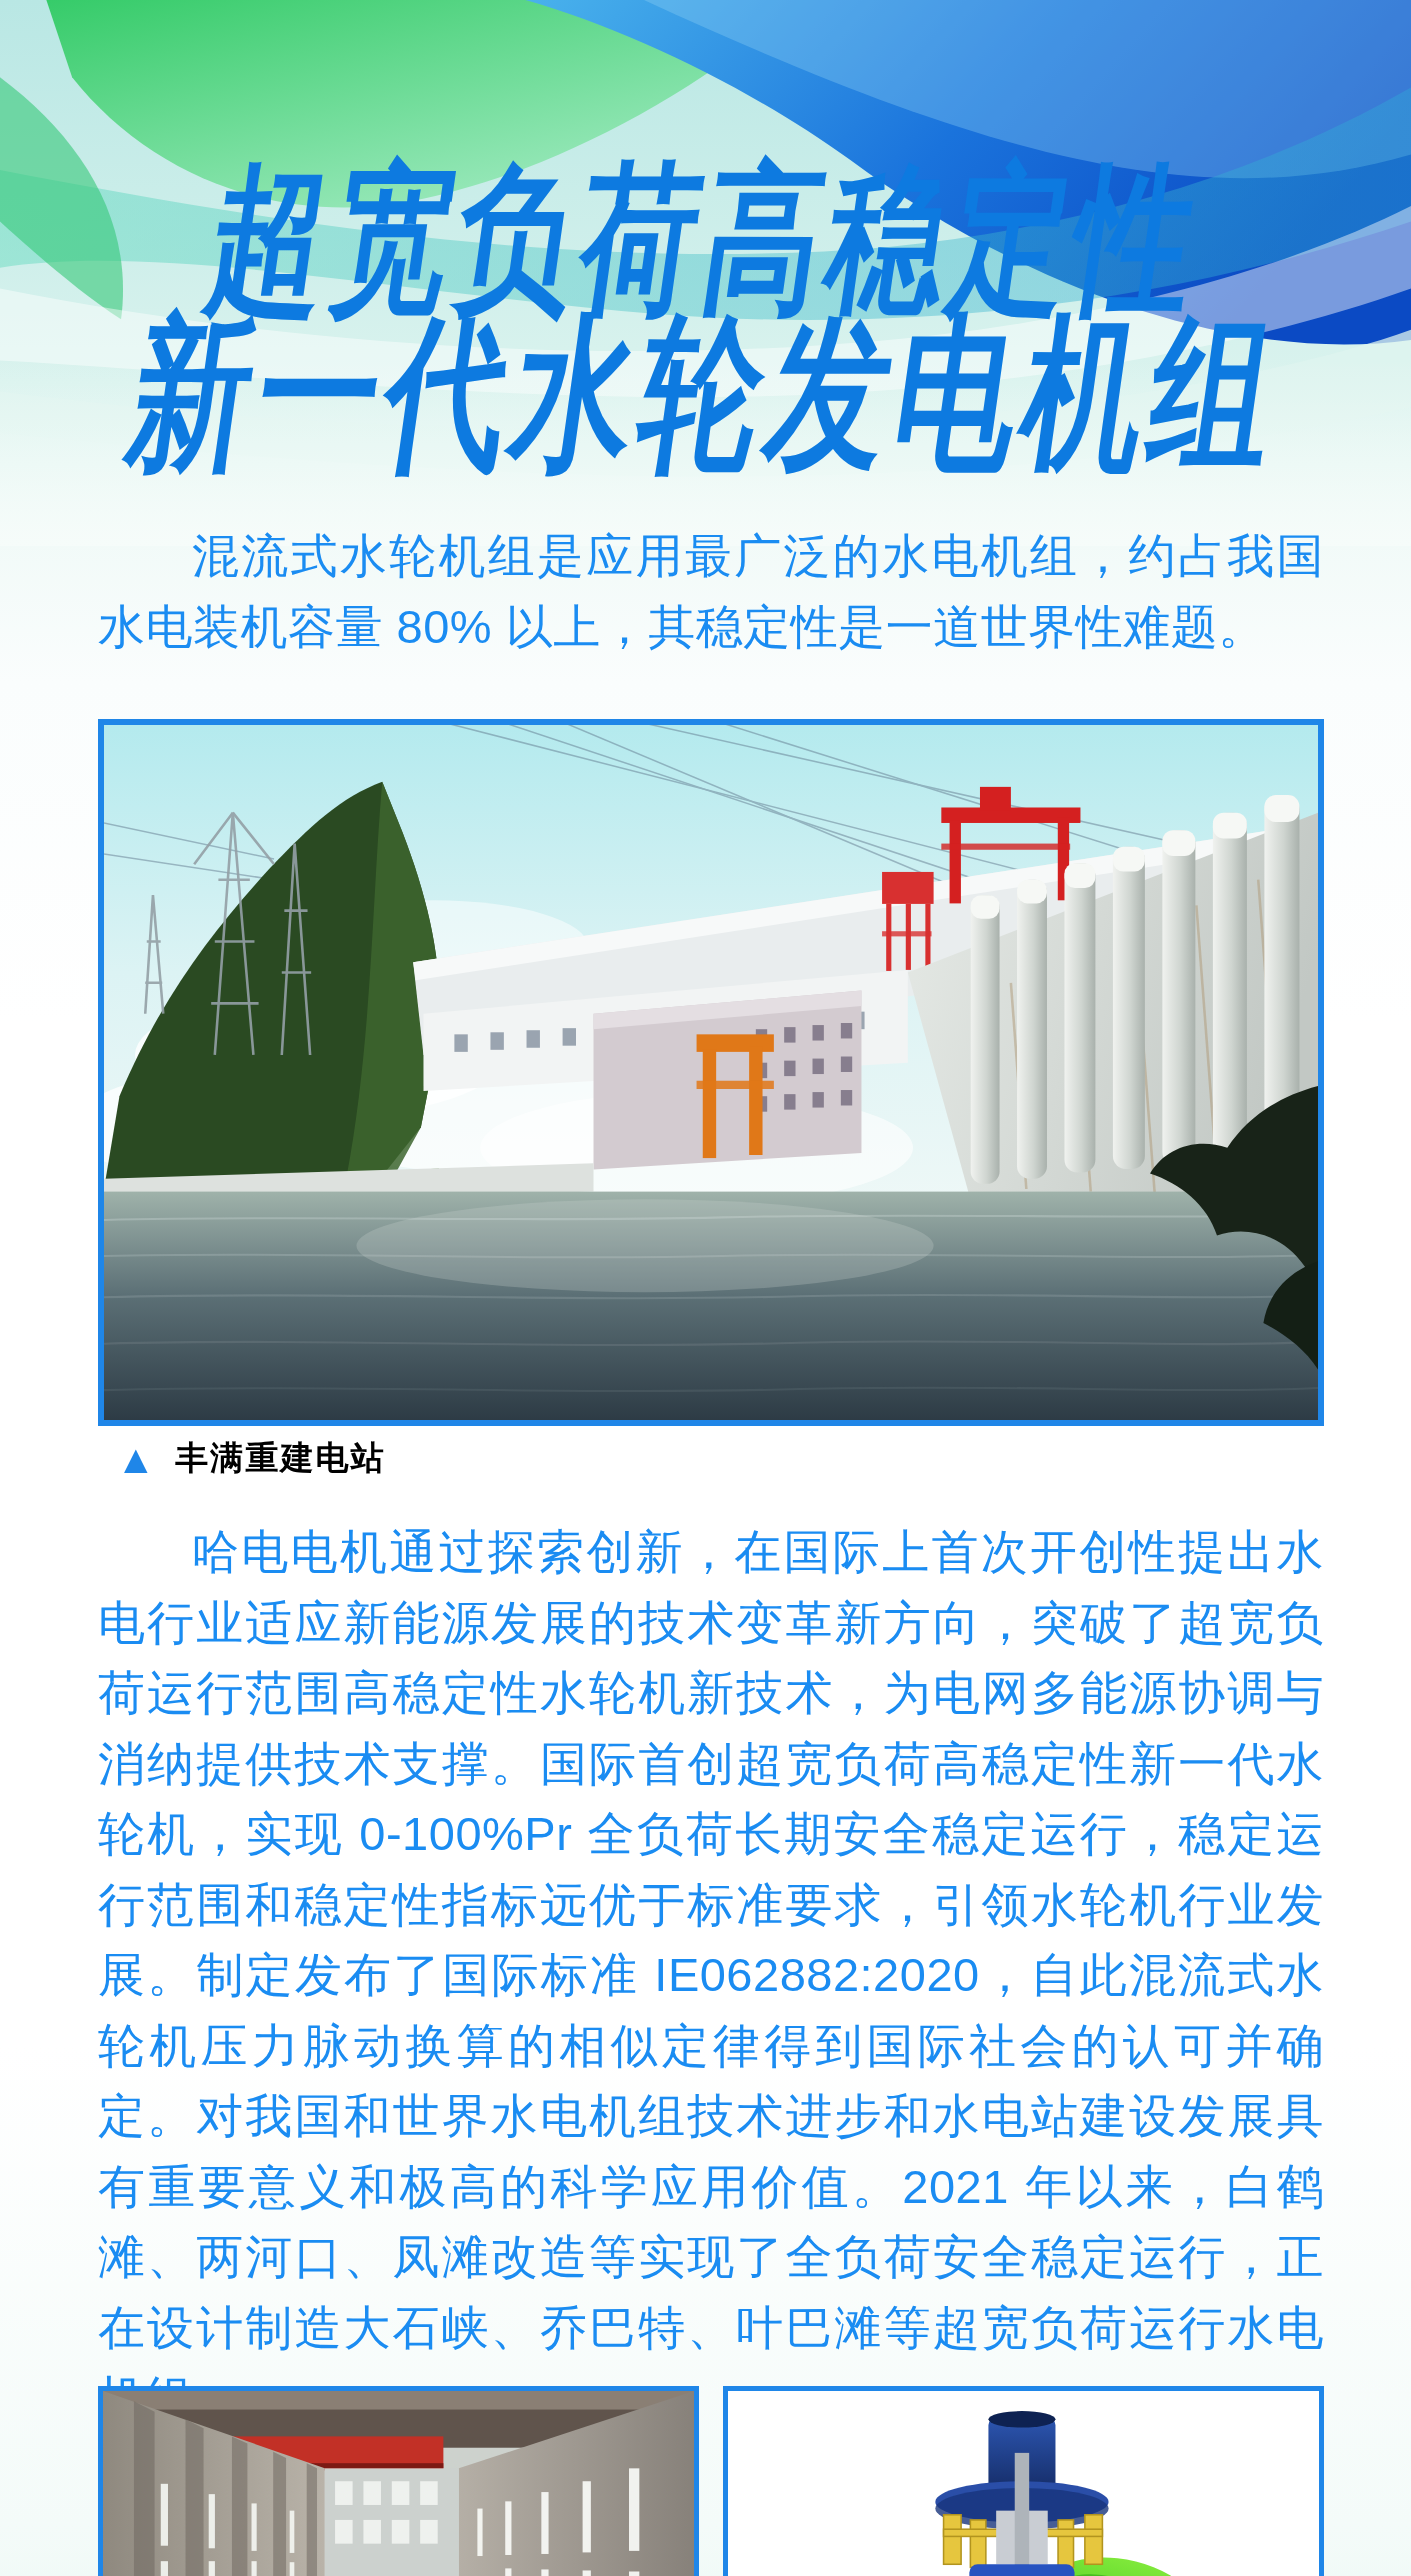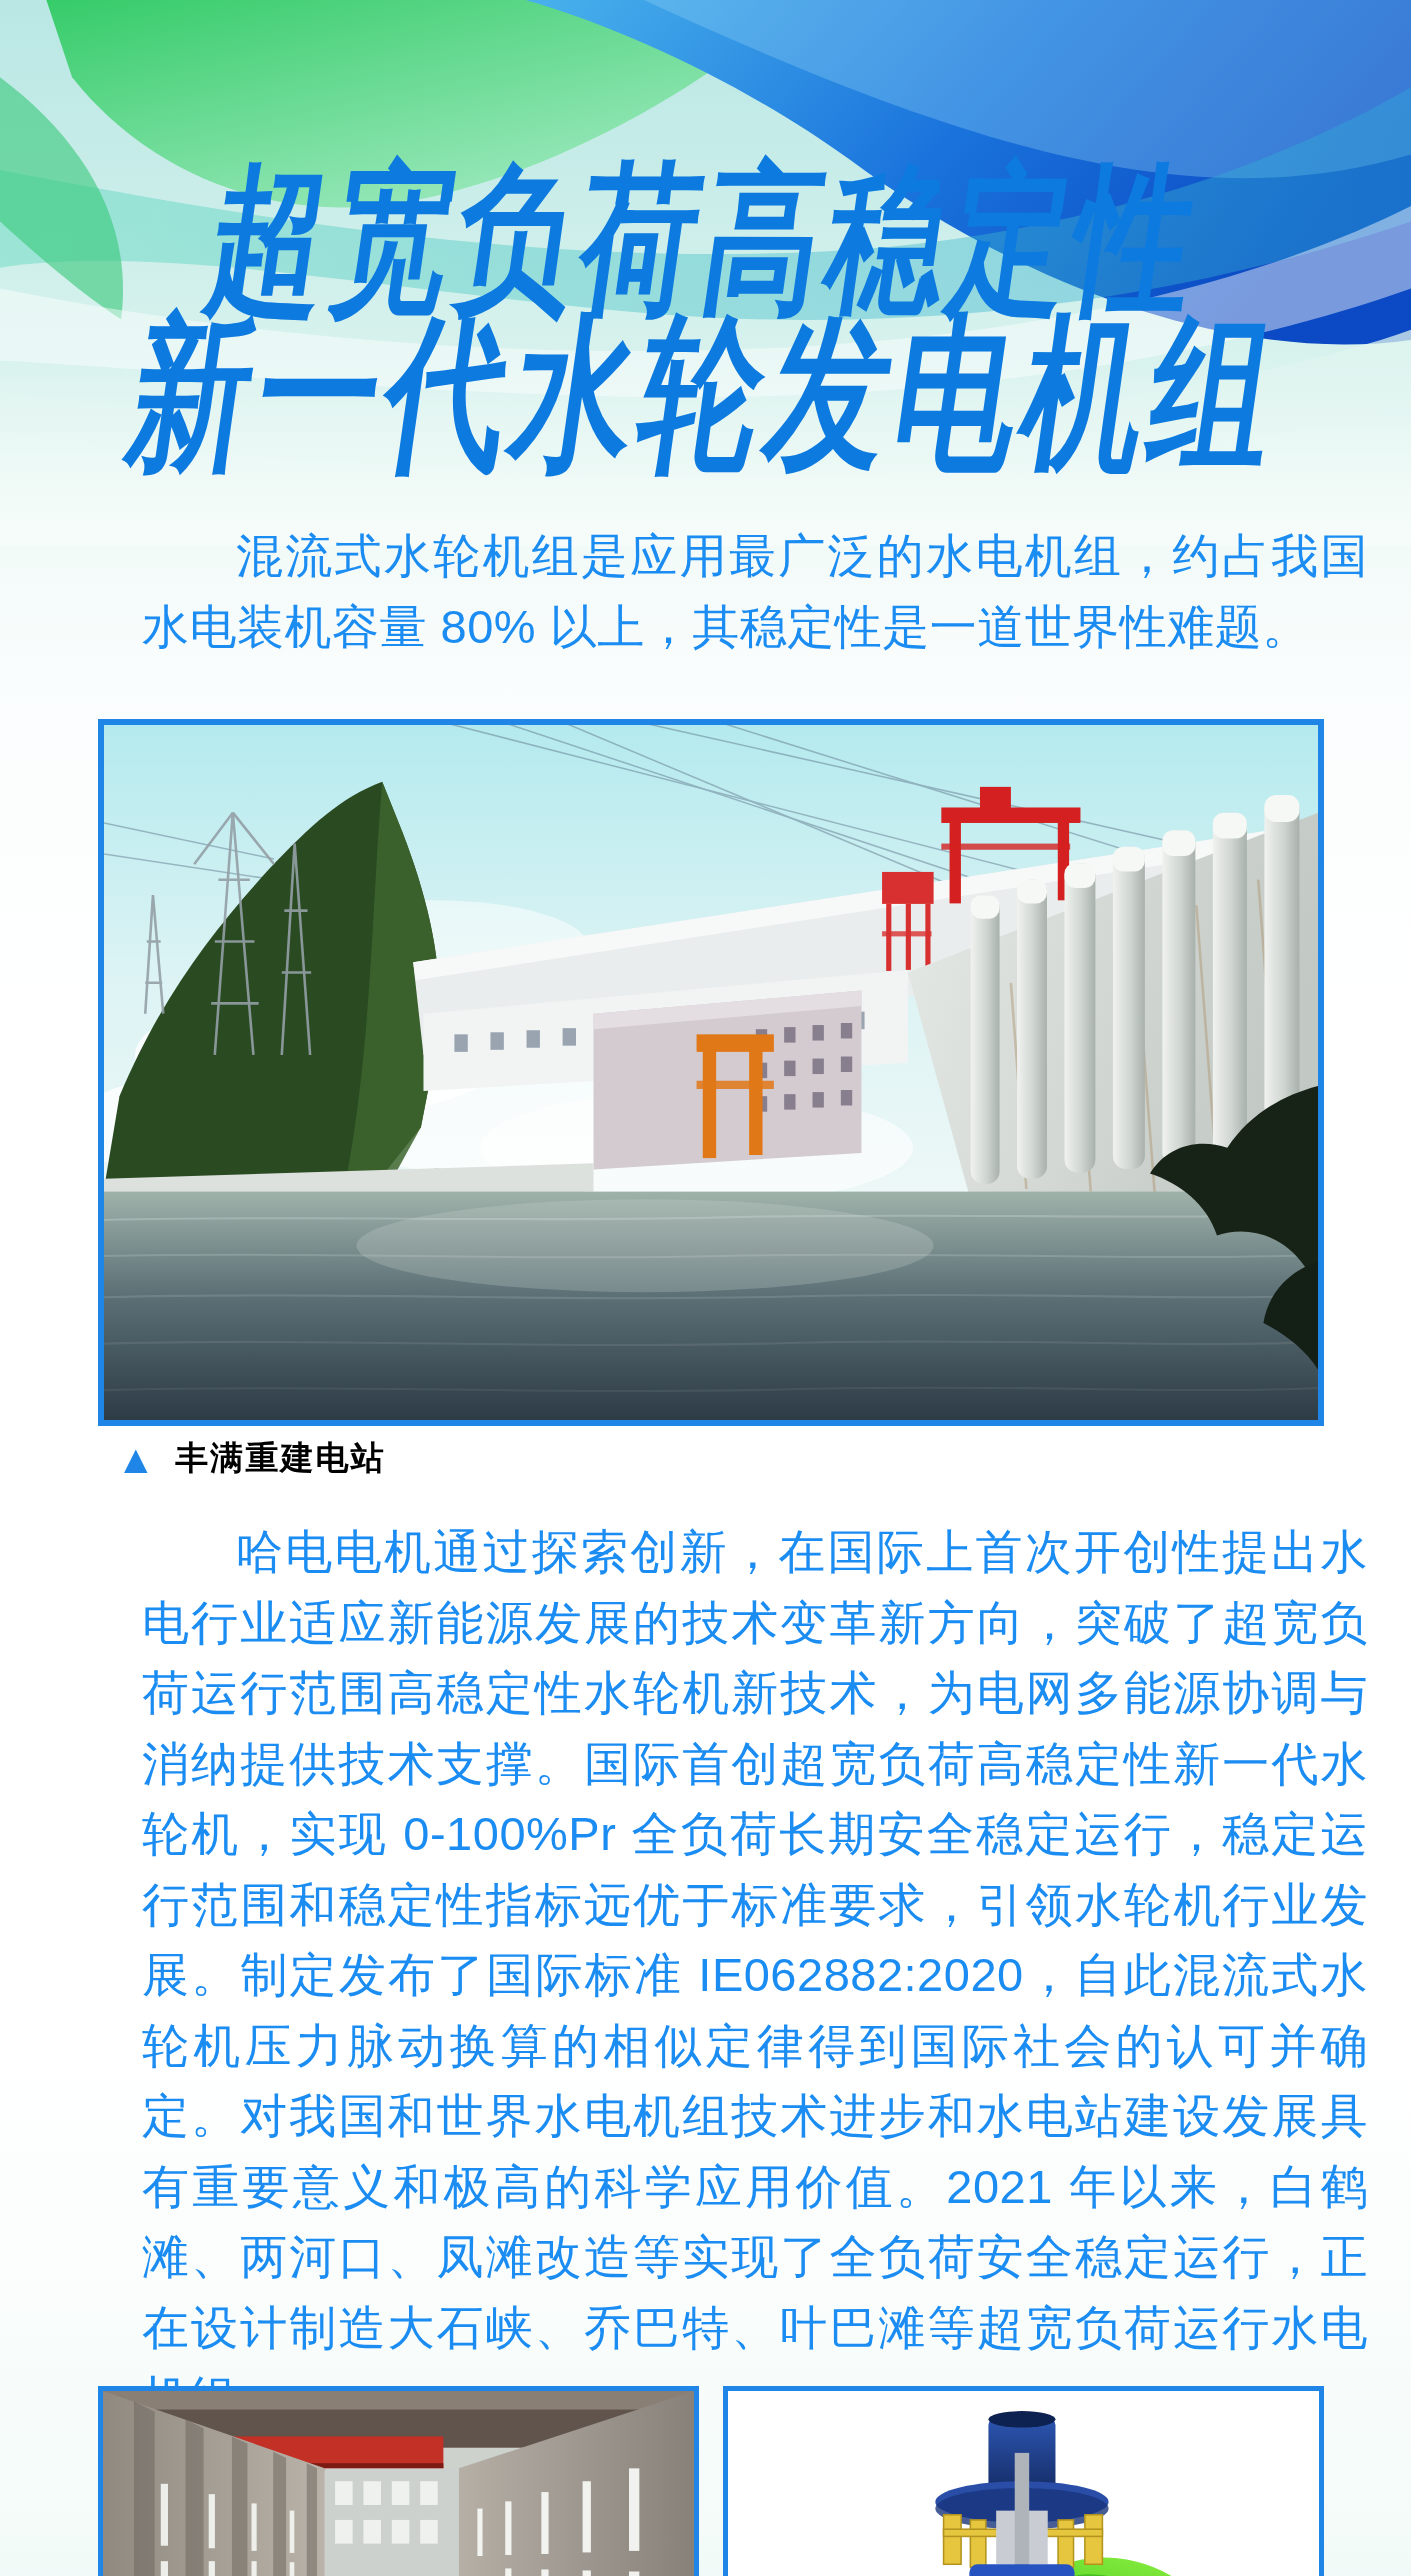--- a/index.html
+++ b/index.html
@@ -24,21 +24,20 @@
   }
   .title-line1{top:178px;font-size:123px;transform:skewX(-8deg) scale(0.95,1.32);}
   .title-line2{top:331px;font-size:127px;transform:skewX(-8deg) scale(0.95,1.32);}
 
   .body-par{
     position:absolute;left:98px;width:1226px;
     color:var(--body-blue,#1a8cf2);
     font-size:47px;line-height:1.5;
     text-align:justify;text-indent:2em;
     letter-spacing:0.5px;
-    margin-left:44px;
   }
   .par-intro{top:521px;}
   .par-main{top:1517px;}
 
   .figure{
     position:absolute;box-sizing:border-box;
     border:6.2px solid var(--photo-border,#1f86e8);
     background:#fff;
   }
   .figure svg{display:block;width:100%;height:100%;}

